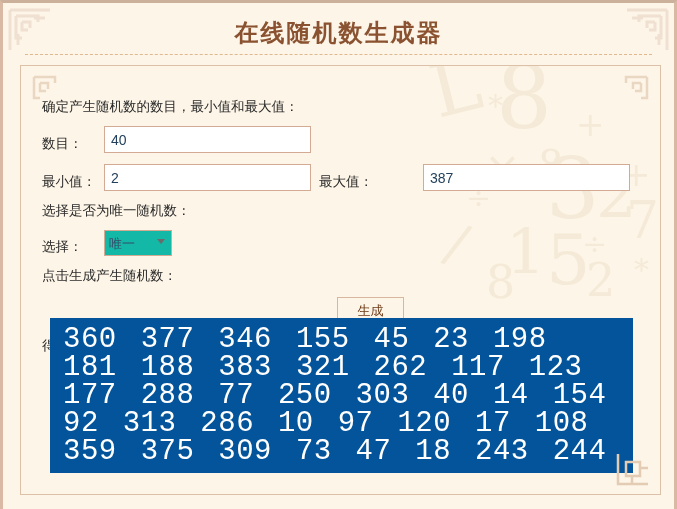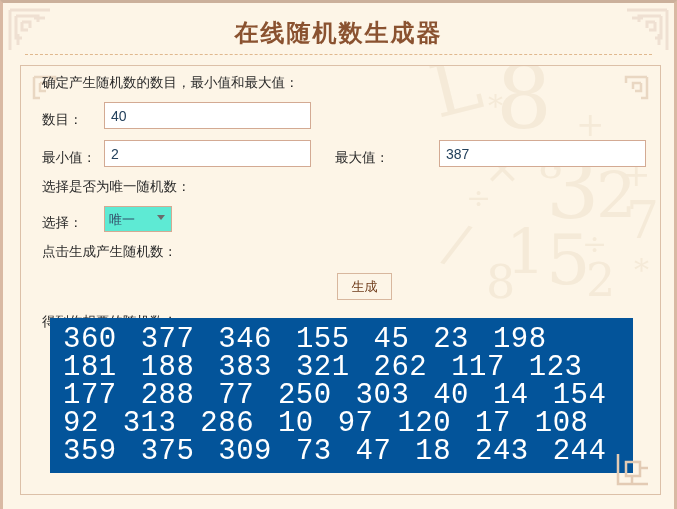--- a/index.html
+++ b/index.html
@@ -88,21 +88,21 @@
     top: -8px;
     width: 240px;
     height: 250px;
     opacity: 1;
     pointer-events: none;
   }
 
   #form-area {
     position: absolute;
     left: 21px;
-    top: 8px;
+    top: 32px;
     right: 10px;
   }
 
   .hint {
     color: #2a2a2a;
     font-size: 13.5px;
     font-family: "DejaVu Sans", "Liberation Sans", sans-serif;
     margin: 0 0 10px 0;
   }
 
@@ -112,21 +112,21 @@
     margin-bottom: 11px;
   }
   .field-label {
     font-size: 13.5px;
     color: #2a2a2a;
     font-family: "DejaVu Sans", "Liberation Sans", sans-serif;
     white-space: nowrap;
   }
   .lbl-count { width: 62px; }
   .lbl-min   { width: 62px; }
-  .lbl-max   { width: 66px; padding-left: 24px; }
+  .lbl-max   { width: 66px; padding-left: 8px; }
 
   input.text-input {
     box-sizing: border-box;
     height: 27px;
     border: 1px solid #d3aa93;
     background: #ffffff;
     font-size: 14px;
     color: #23415c;
     padding: 0 6px;
     font-family: "Liberation Sans", sans-serif;
@@ -138,21 +138,21 @@
 
   .select-wrap {
     position: relative;
     display: inline-block;
   }
   select.sel-input {
     box-sizing: border-box;
     height: 26px;
     width: 68px;
     border: 1px solid #d3aa93;
-    background: #5eead4;
+    background: #14b8a6;
     font-size: 13px;
     color: #34506b;
     padding: 0 4px;
     font-family: "DejaVu Sans", "Liberation Sans", sans-serif;
     -webkit-appearance: none;
     -moz-appearance: none;
     appearance: none;
     outline: none;
   }
   .sel-arrow {
@@ -168,21 +168,21 @@
 
   #generate-row {
     position: relative;
     height: 36px;
     margin-top: 2px;
   }
   #generate-button {
     position: absolute;
     left: 295px;
     top: 2px;
-    width: 55px;
+    width: 67px;
     height: 27px;
     box-sizing: border-box;
     border: 1px solid #d8b79e;
     background: #fdf5e7;
     color: #6e3a18;
     font-size: 13px;
     font-family: "DejaVu Sans", "Liberation Sans", sans-serif;
     cursor: pointer;
     padding: 0;
   }

